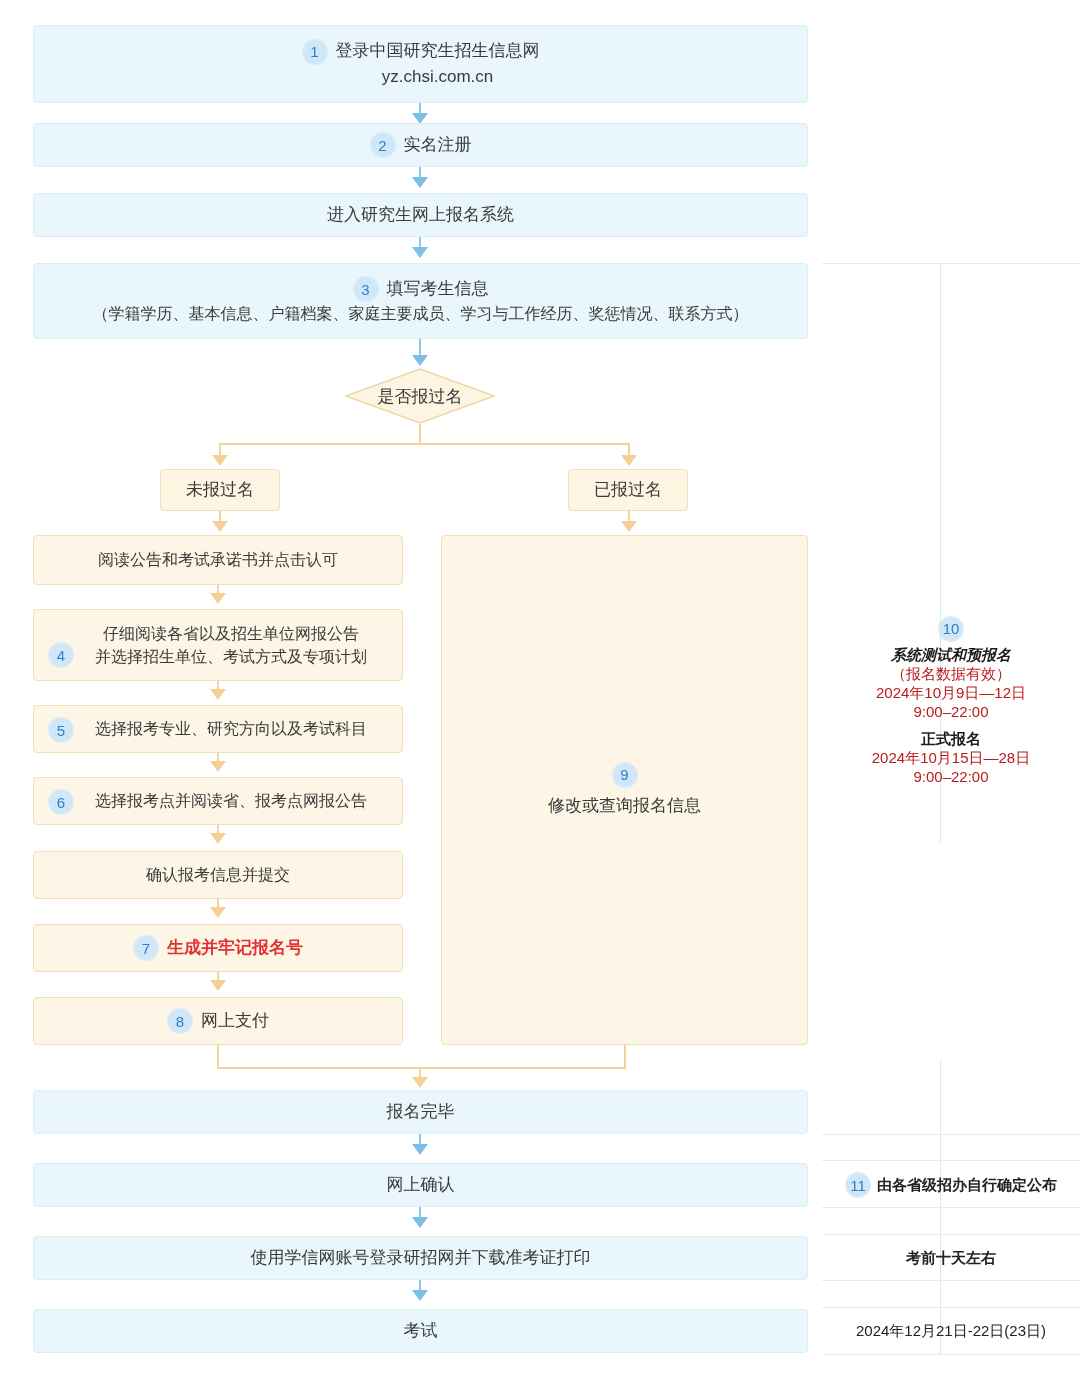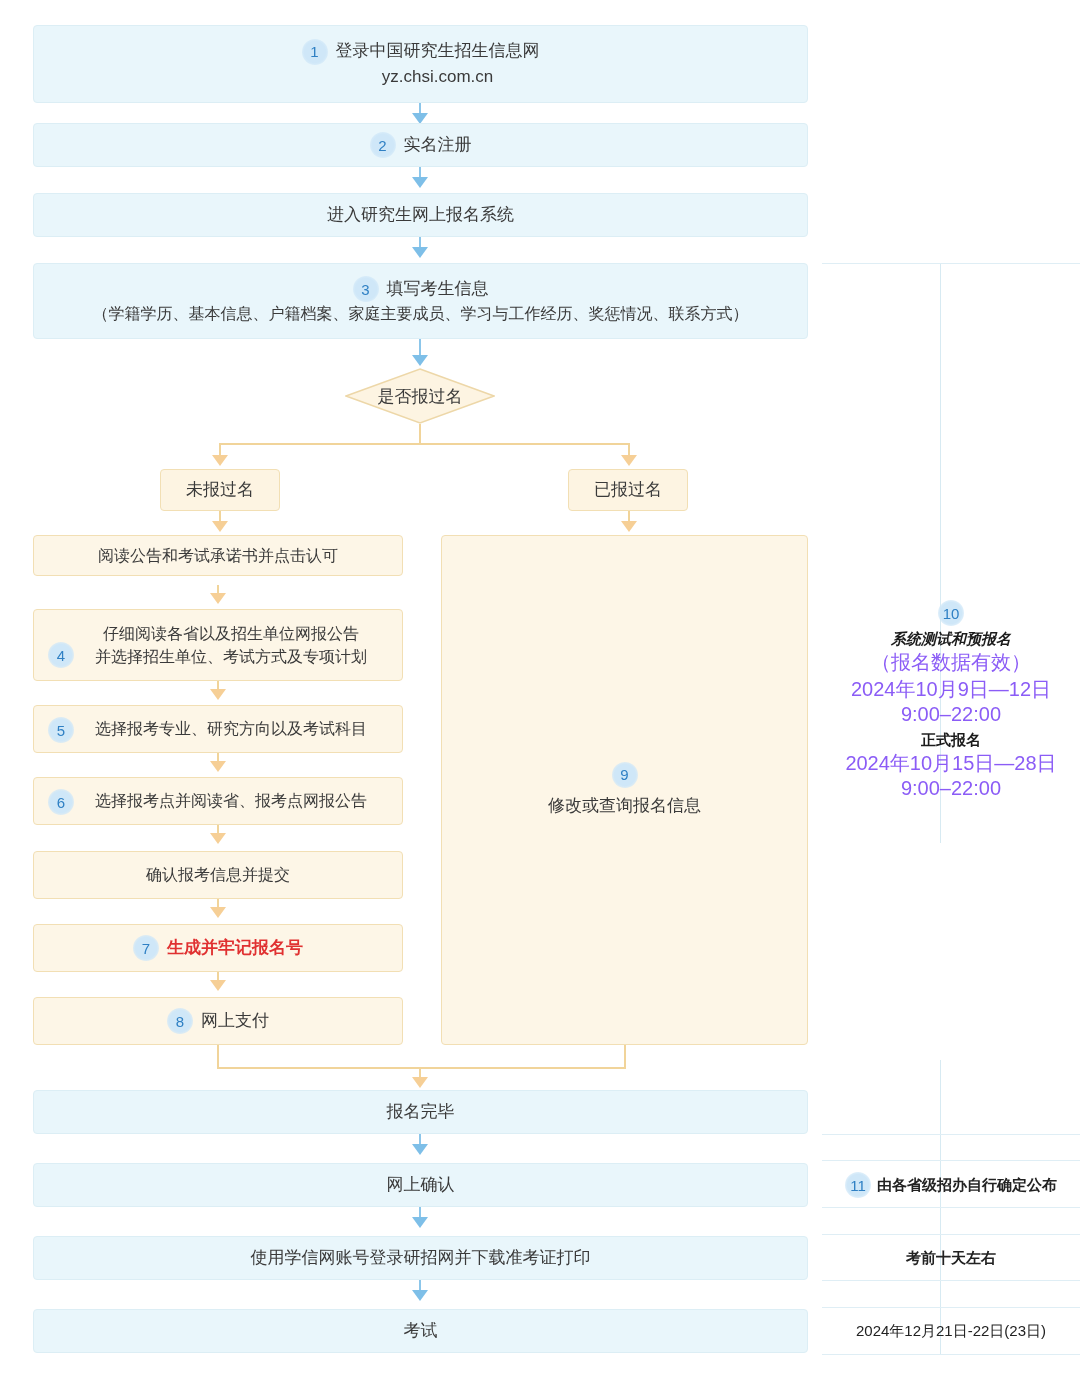--- a/index.html
+++ b/index.html
@@ -96,21 +96,21 @@
   .sb-cell{
     position:absolute;
     display:flex;
     flex-direction:column;
     align-items:center;
     justify-content:center;
     text-align:center;
     color:#222;
   }
   .sb-strong{font-weight:bold;font-size:15px;color:#1c1c1c;}
-  .sb-norm{font-size:20px;color:#8b5cf6;}
+  .sb-norm{font-size:15px;color:#b91c1c;}
   .sb-gap{height:10px;}
 </style>
 </head>
 <body>
 
 <div id="stage">
 
   <div class="box box-blue" style="left:33px;top:25px;width:775px;height:78px;">
     <div class="lines">
       <div class="rowflex">
@@ -173,21 +173,21 @@
   </div>
   <div class="box box-orange" style="left:568px;top:469px;width:120px;height:42px;">
     <span class="t17">已报过名</span>
   </div>
 
   <div class="vline v-orange" style="left:219px;top:511px;height:14px;"></div>
   <div class="arrow arrow-orange" style="left:212px;top:521px;"></div>
   <div class="vline v-orange" style="left:628px;top:511px;height:14px;"></div>
   <div class="arrow arrow-orange" style="left:621px;top:521px;"></div>
 
-  <div class="box box-orange-light" style="left:33px;top:535px;width:370px;height:41px;">
+  <div class="box box-orange-light" style="left:33px;top:535px;width:370px;height:50px;">
     <span class="t16">阅读公告和考试承诺书并点击认可</span>
   </div>
   <div class="vline v-orange" style="left:217px;top:585px;height:12px;"></div>
   <div class="arrow arrow-orange" style="left:210px;top:593px;"></div>
 
   <div class="box box-orange-light" style="left:33px;top:609px;width:370px;height:72px;">
     <span class="badge badge-abs" style="left:14px;top:32px;">4</span>
     <div class="lines" style="padding-left:26px;align-items:center;">
       <div class="t16">仔细阅读各省以及招生单位网报公告</div>
       <div class="t16">并选择招生单位、考试方式及专项计划</div>

